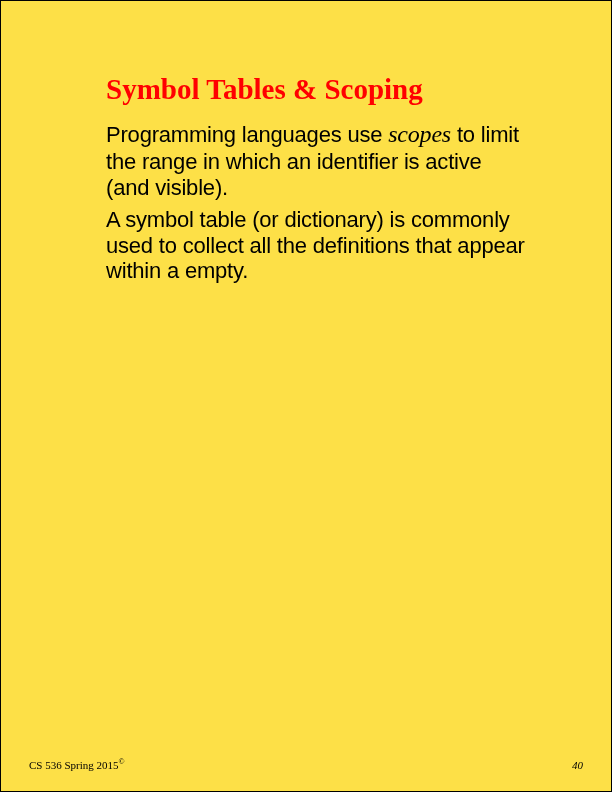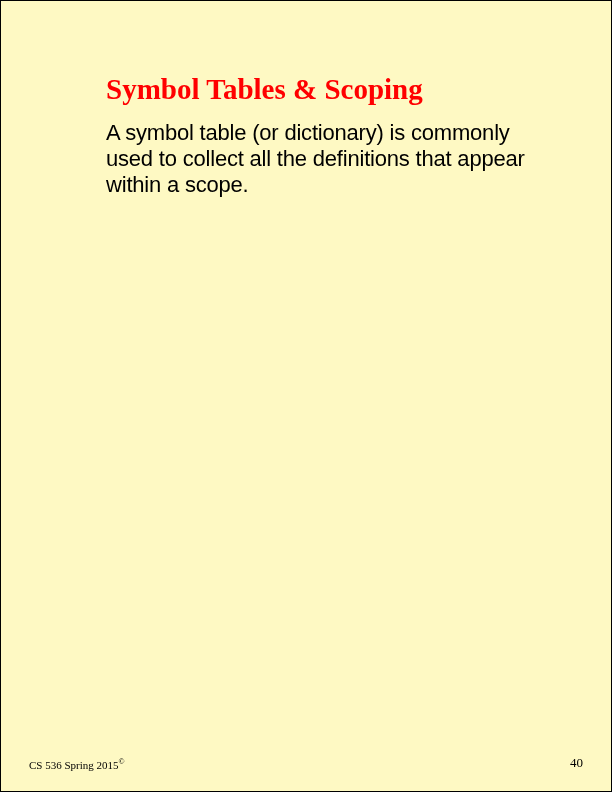--- a/index.html
+++ b/index.html
@@ -1,27 +1,28 @@
 <!DOCTYPE html>
 <html><head>
   <meta charset="utf-8">
   <style>
     body { margin:0; padding:0; background:#fff; font-family:Georgia,'Times New Roman',serif; }
-    .page { width:612px; height:792px; position:relative; box-sizing:border-box; border:1px solid #000; background:#fef9c3; }
+    .page { width:612px; height:792px; position:relative; box-sizing:border-box; border:1px solid #000; background:#fde047; }
     .content { position:absolute; top:72px; left:105px; width:420px; }
     .title { font-family:'Times New Roman',Times,serif; font-weight:bold; color:#ff0000; font-size:29px; margin-bottom:14px; line-height:1.15; letter-spacing:0px; }
     .para { font-family:'Lucida Sans','Lucida Grande','Trebuchet MS',sans-serif; font-size:22px; line-height:1.18; margin-bottom:6px; color:#000; letter-spacing:-0.2px; }
     .scopes { font-style:italic; font-family:'Times New Roman',Times,serif; font-size:24px; }
     .footer-left { position:absolute; bottom:20px; left:28px; font-family:'Times New Roman',Times,serif; font-size:11px; color:#000;text-align:center; }
     .footer-left sup { font-size:8px; vertical-align:super; }
-    .footer-right { position:absolute; bottom:20px; right:28px; font-family:'Times New Roman',Times,serif; font-size:13px; color:#000; }
+    .footer-right { position:absolute; bottom:20px; right:28px; font-family:'Times New Roman',Times,serif; font-size:11px; color:#000;font-style:italic; }
   </style>
 </head>
 <body>
 
 <div class="page">
   <div class="content">
     <div class="title">Symbol Tables &amp; Scoping</div>
-    <div class="para">A symbol table (or dictionary) is commonly used to collect all the definitions that appear within a scope.</div>
+    <div class="para"><span>Programming languages use </span><span class="scopes">scopes</span><span> to limit the range in which an identifier is active (and visible).</span></div>
+    <div class="para">A symbol table (or dictionary) is commonly used to collect all the definitions that appear within a empty.</div>
   </div>
   <div class="footer-left"><span>CS 536  Spring 2015</span><sup>©</sup></div>
   <div class="footer-right">40</div>
 </div>
 
 </body></html>

